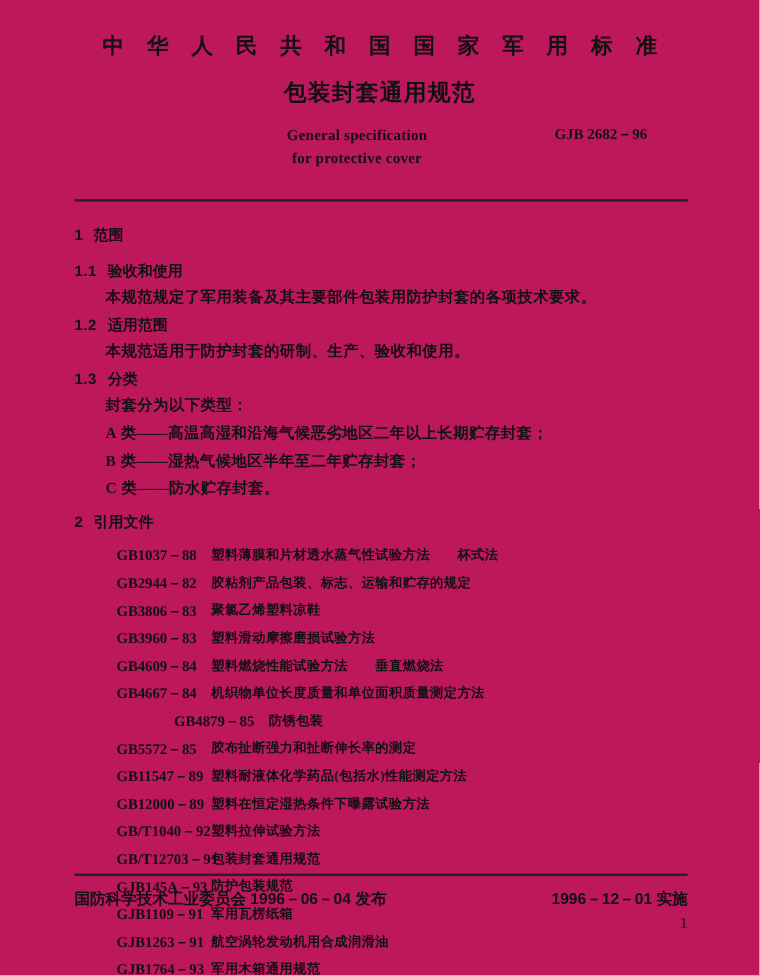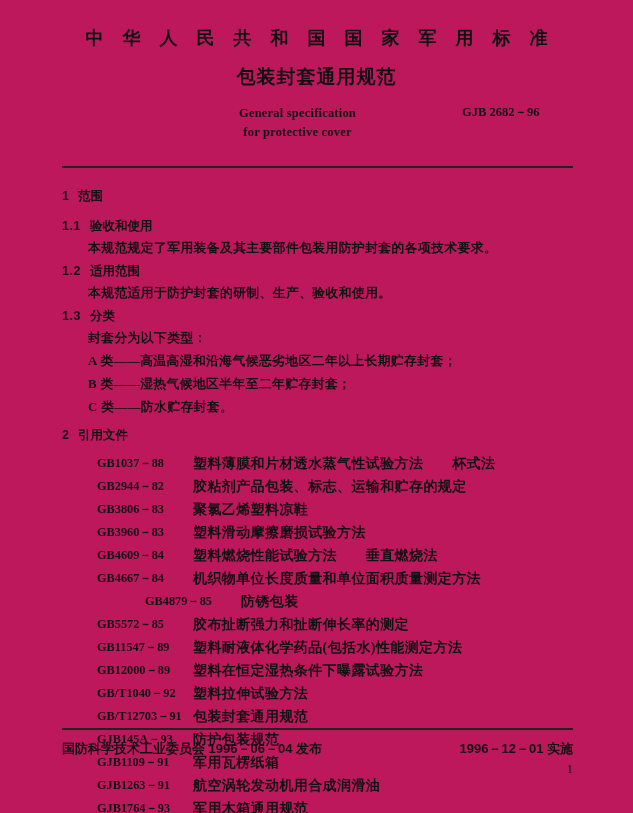--- a/index.html
+++ b/index.html
@@ -137,25 +137,25 @@
     left: 97px;
     top: 0;
     font-family: "Liberation Serif", "DejaVu Serif", serif;
     font-weight: bold;
     font-size: 12.3px;
     white-space: nowrap;
     color: #111;
   }
   .ref-title {
     position: absolute;
-    left: 193px;
+    left: 176px;
     top: 0;
     font-family: "Liberation Serif", "DejaVu Serif", serif;
     font-weight: bold;
-    font-size: 14px;
+    font-size: 11px;
     letter-spacing: 0.4px;
     white-space: nowrap;
     color: #111;
   }
 
   
   .footer-left {
     position: absolute;
     left: 62px;
     top: 740px;

